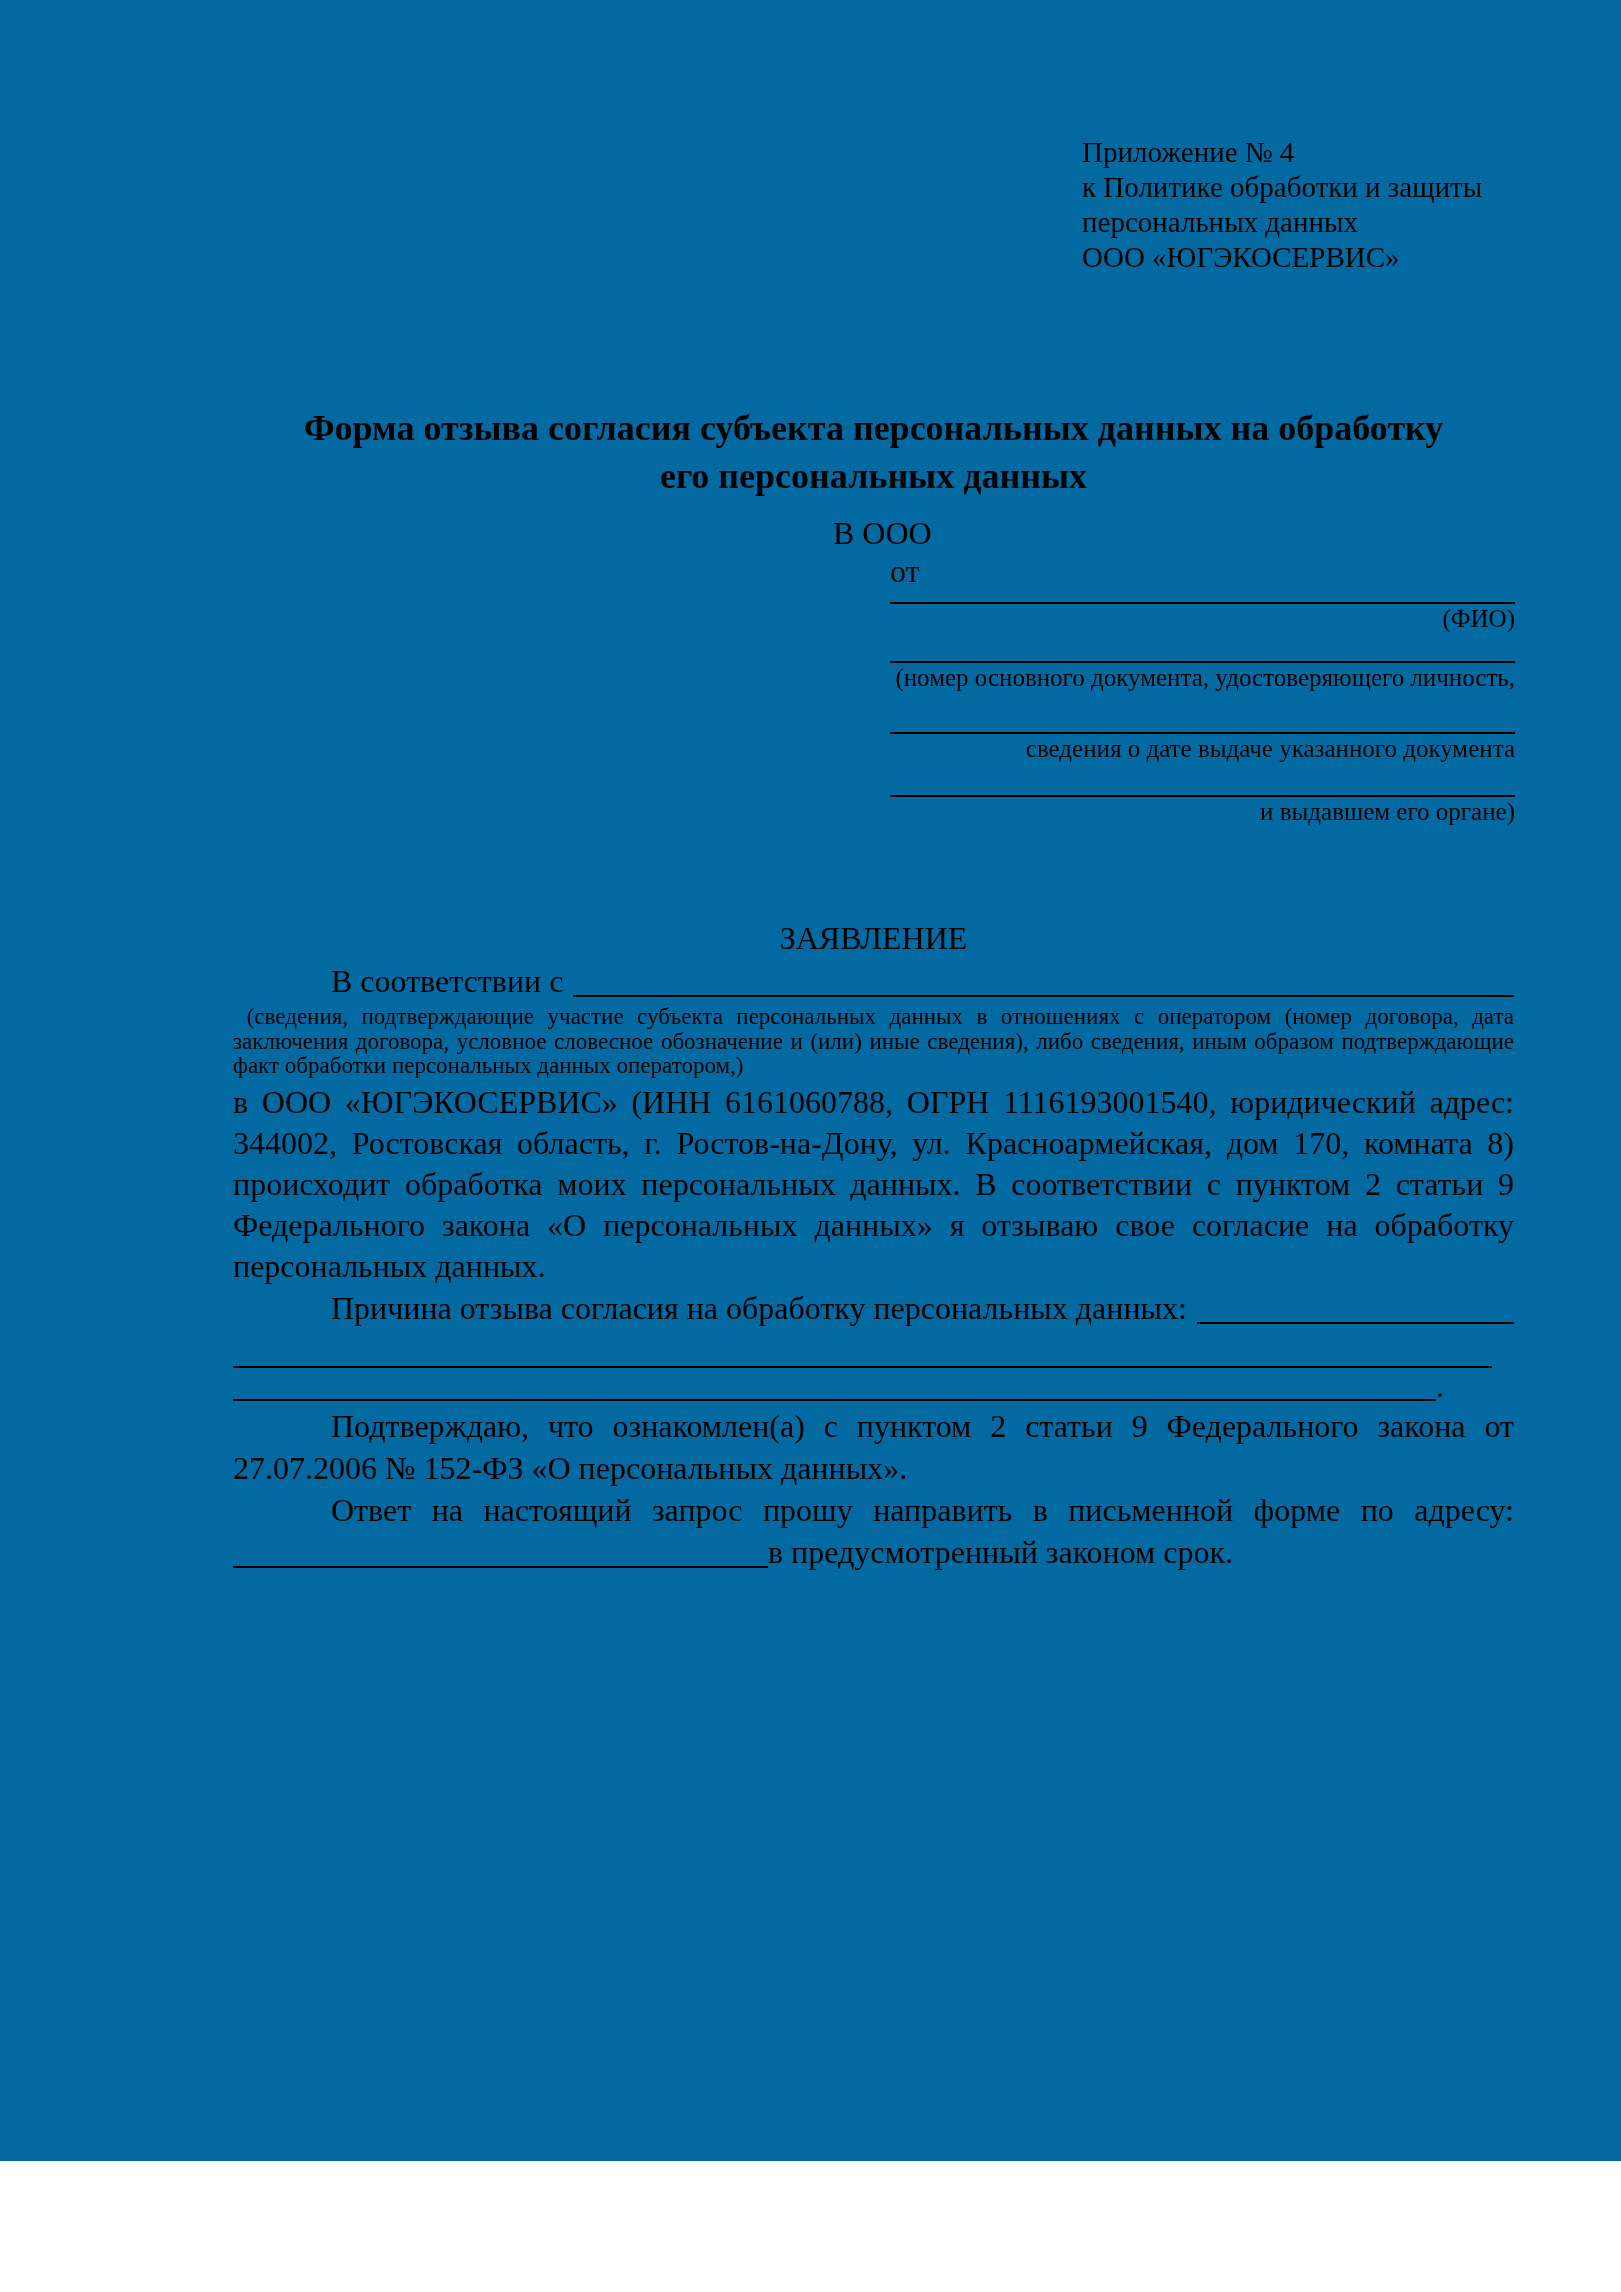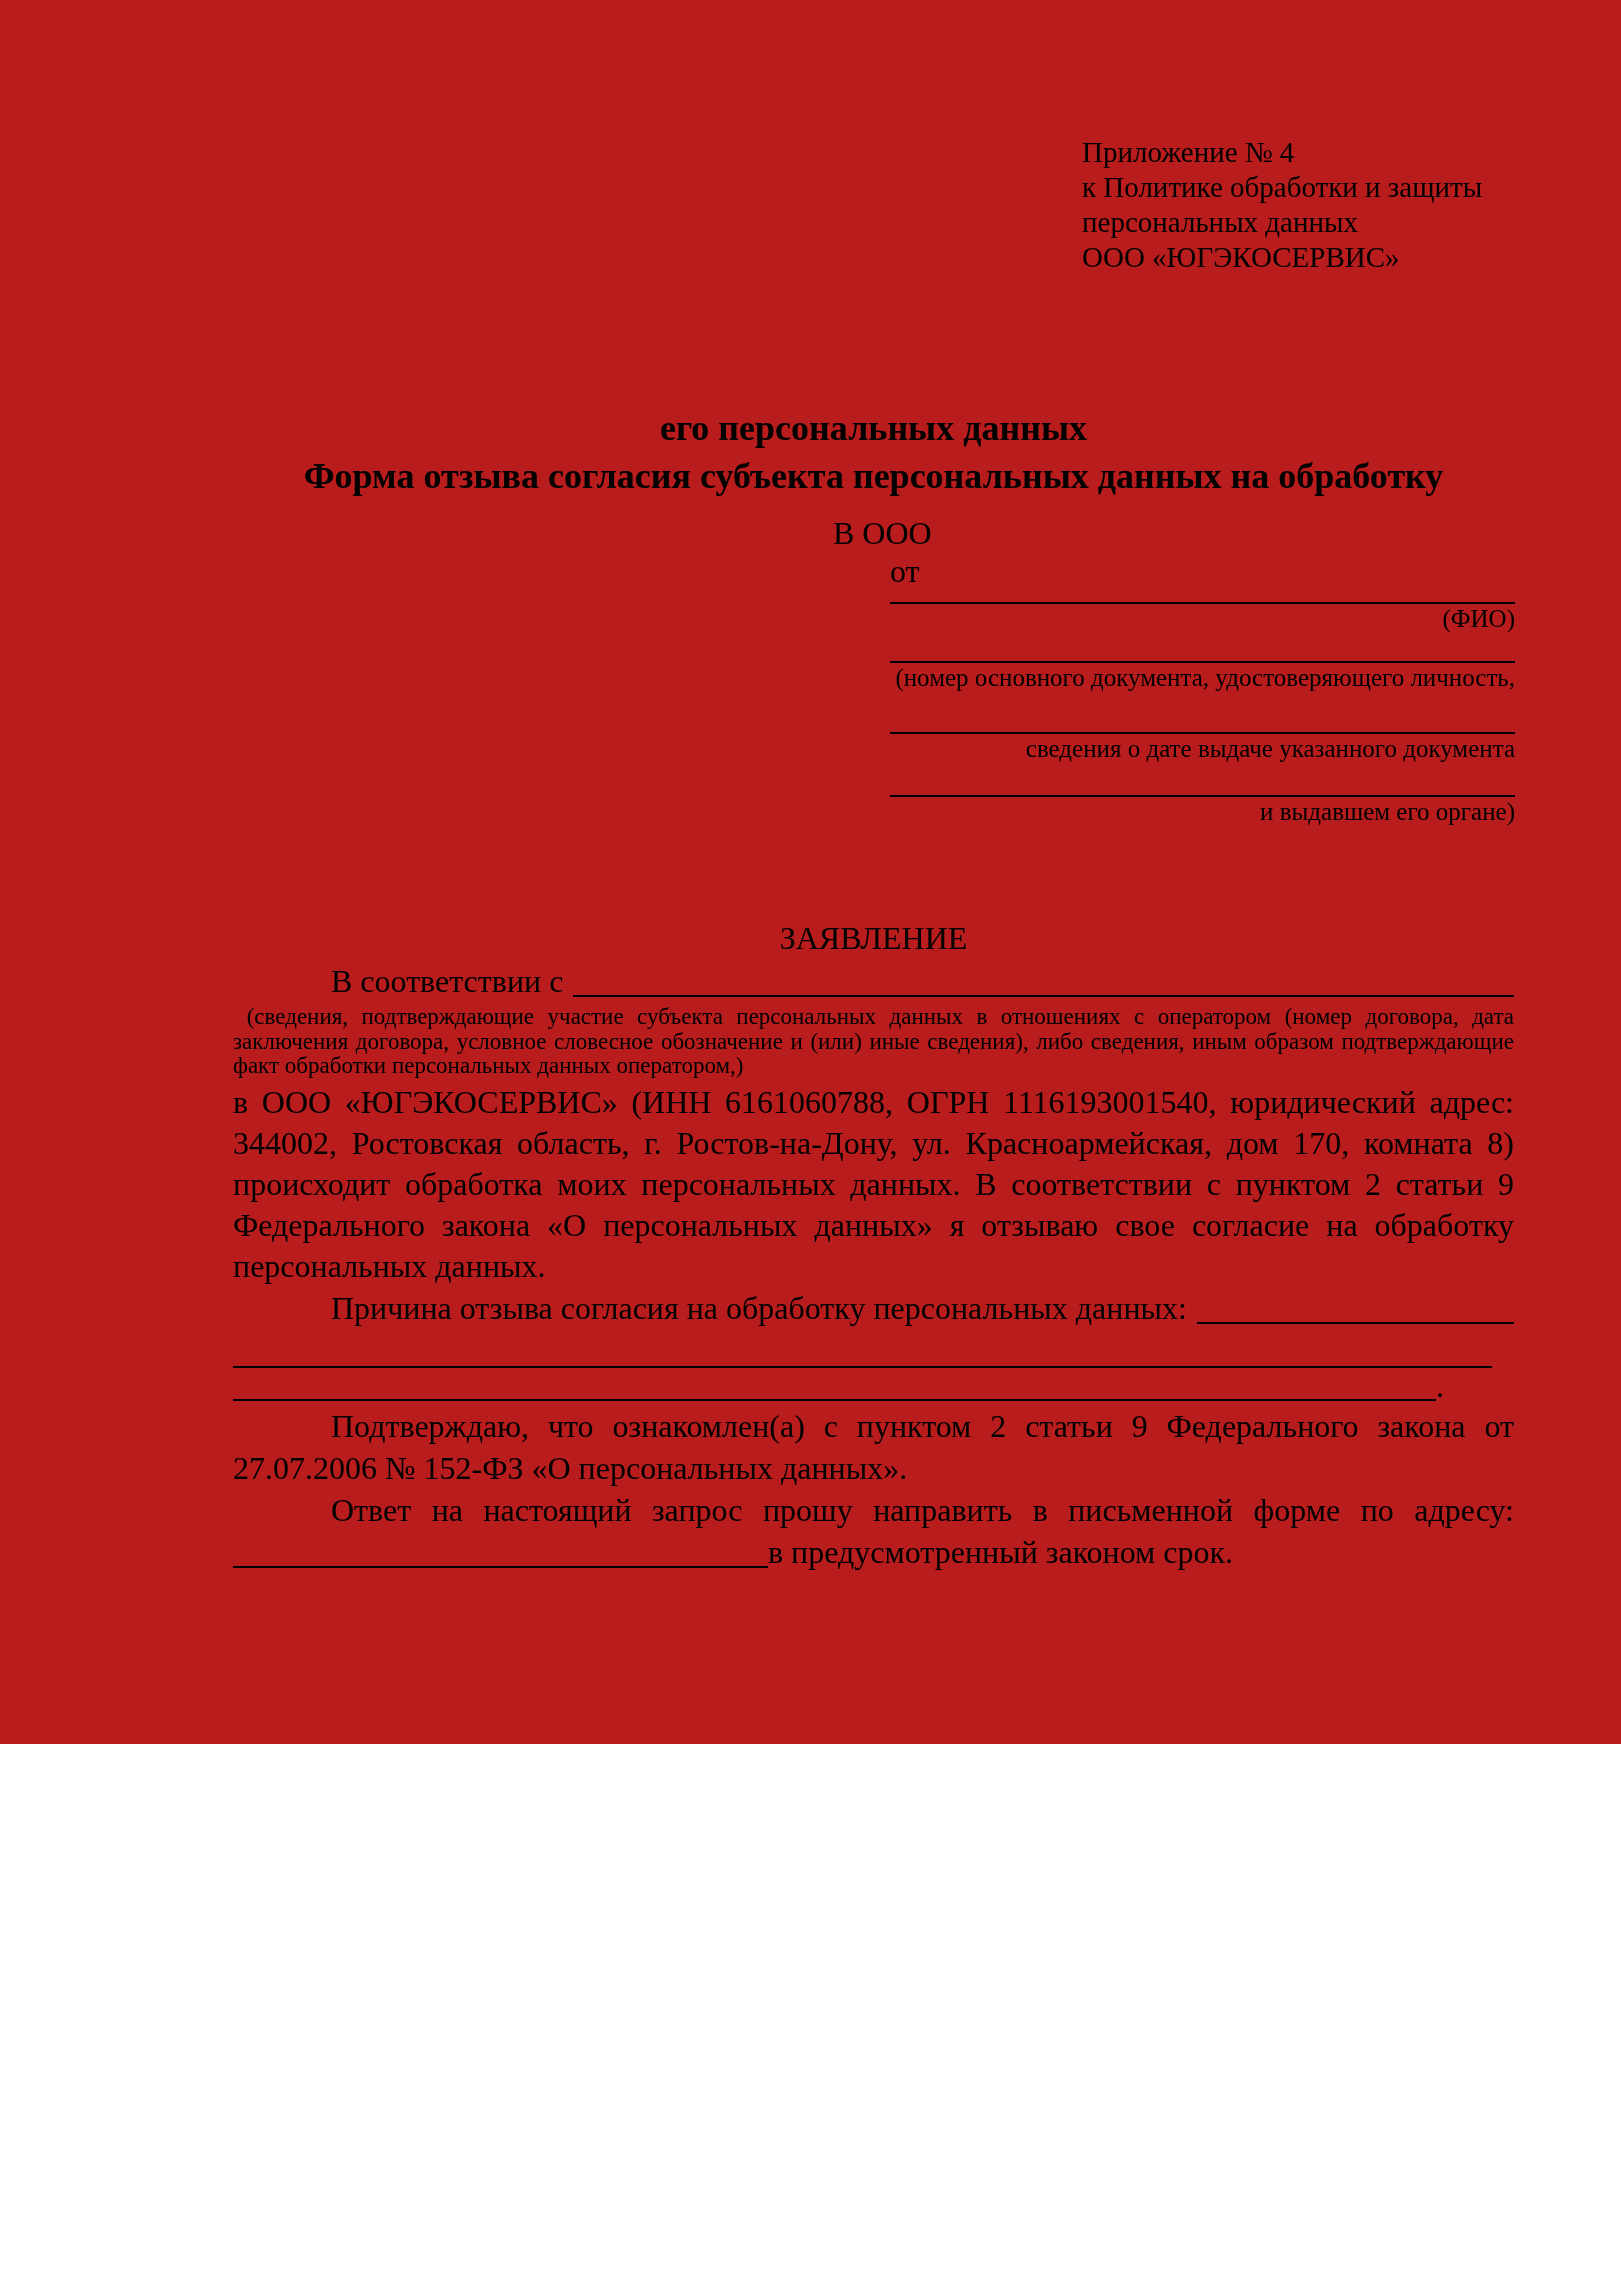--- a/index.html
+++ b/index.html
@@ -1,20 +1,20 @@
 <!DOCTYPE html>
 <html><head>
 <meta charset="utf-8">
 <style>
   html, body { margin:0; padding:0; background:#ffffff; }
   .page {
     position:relative;
     width:1621px;
-    height:1744px;
-    background:#b91c1c;
+    height:2161px;
+    background:#0369a1;
     color:#000000;
     font-family:"Liberation Serif","DejaVu Serif",serif;
     overflow:hidden;
   }
 
   
   .header-right {
     position:absolute;
     left:1082px; top:135px;
     font-size:29px; line-height:35px;
@@ -98,22 +98,22 @@
 <div class="page">
 
   <div class="header-right">
     <div>Приложение № 4</div>
     <div>к Политике обработки и защиты</div>
     <div>персональных данных</div>
     <div>ООО «ЮГЭКОСЕРВИС»</div>
   </div>
 
   <div class="doc-title">
+    <div>Форма отзыва согласия субъекта персональных данных на обработку</div>
     <div>его персональных данных</div>
-    <div>Форма отзыва согласия субъекта персональных данных на обработку</div>
   </div>
 
   <div class="addressee">
     <div>В ООО</div>
     <div class="addr-ind">от</div>
     <div class="addr-field">
       <div class="addr-blank b1"></div>
       <div class="addr-caption">(ФИО)</div>
       <div class="addr-blank b2"></div>
       <div class="addr-caption">(номер основного документа, удостоверяющего личность,</div>

